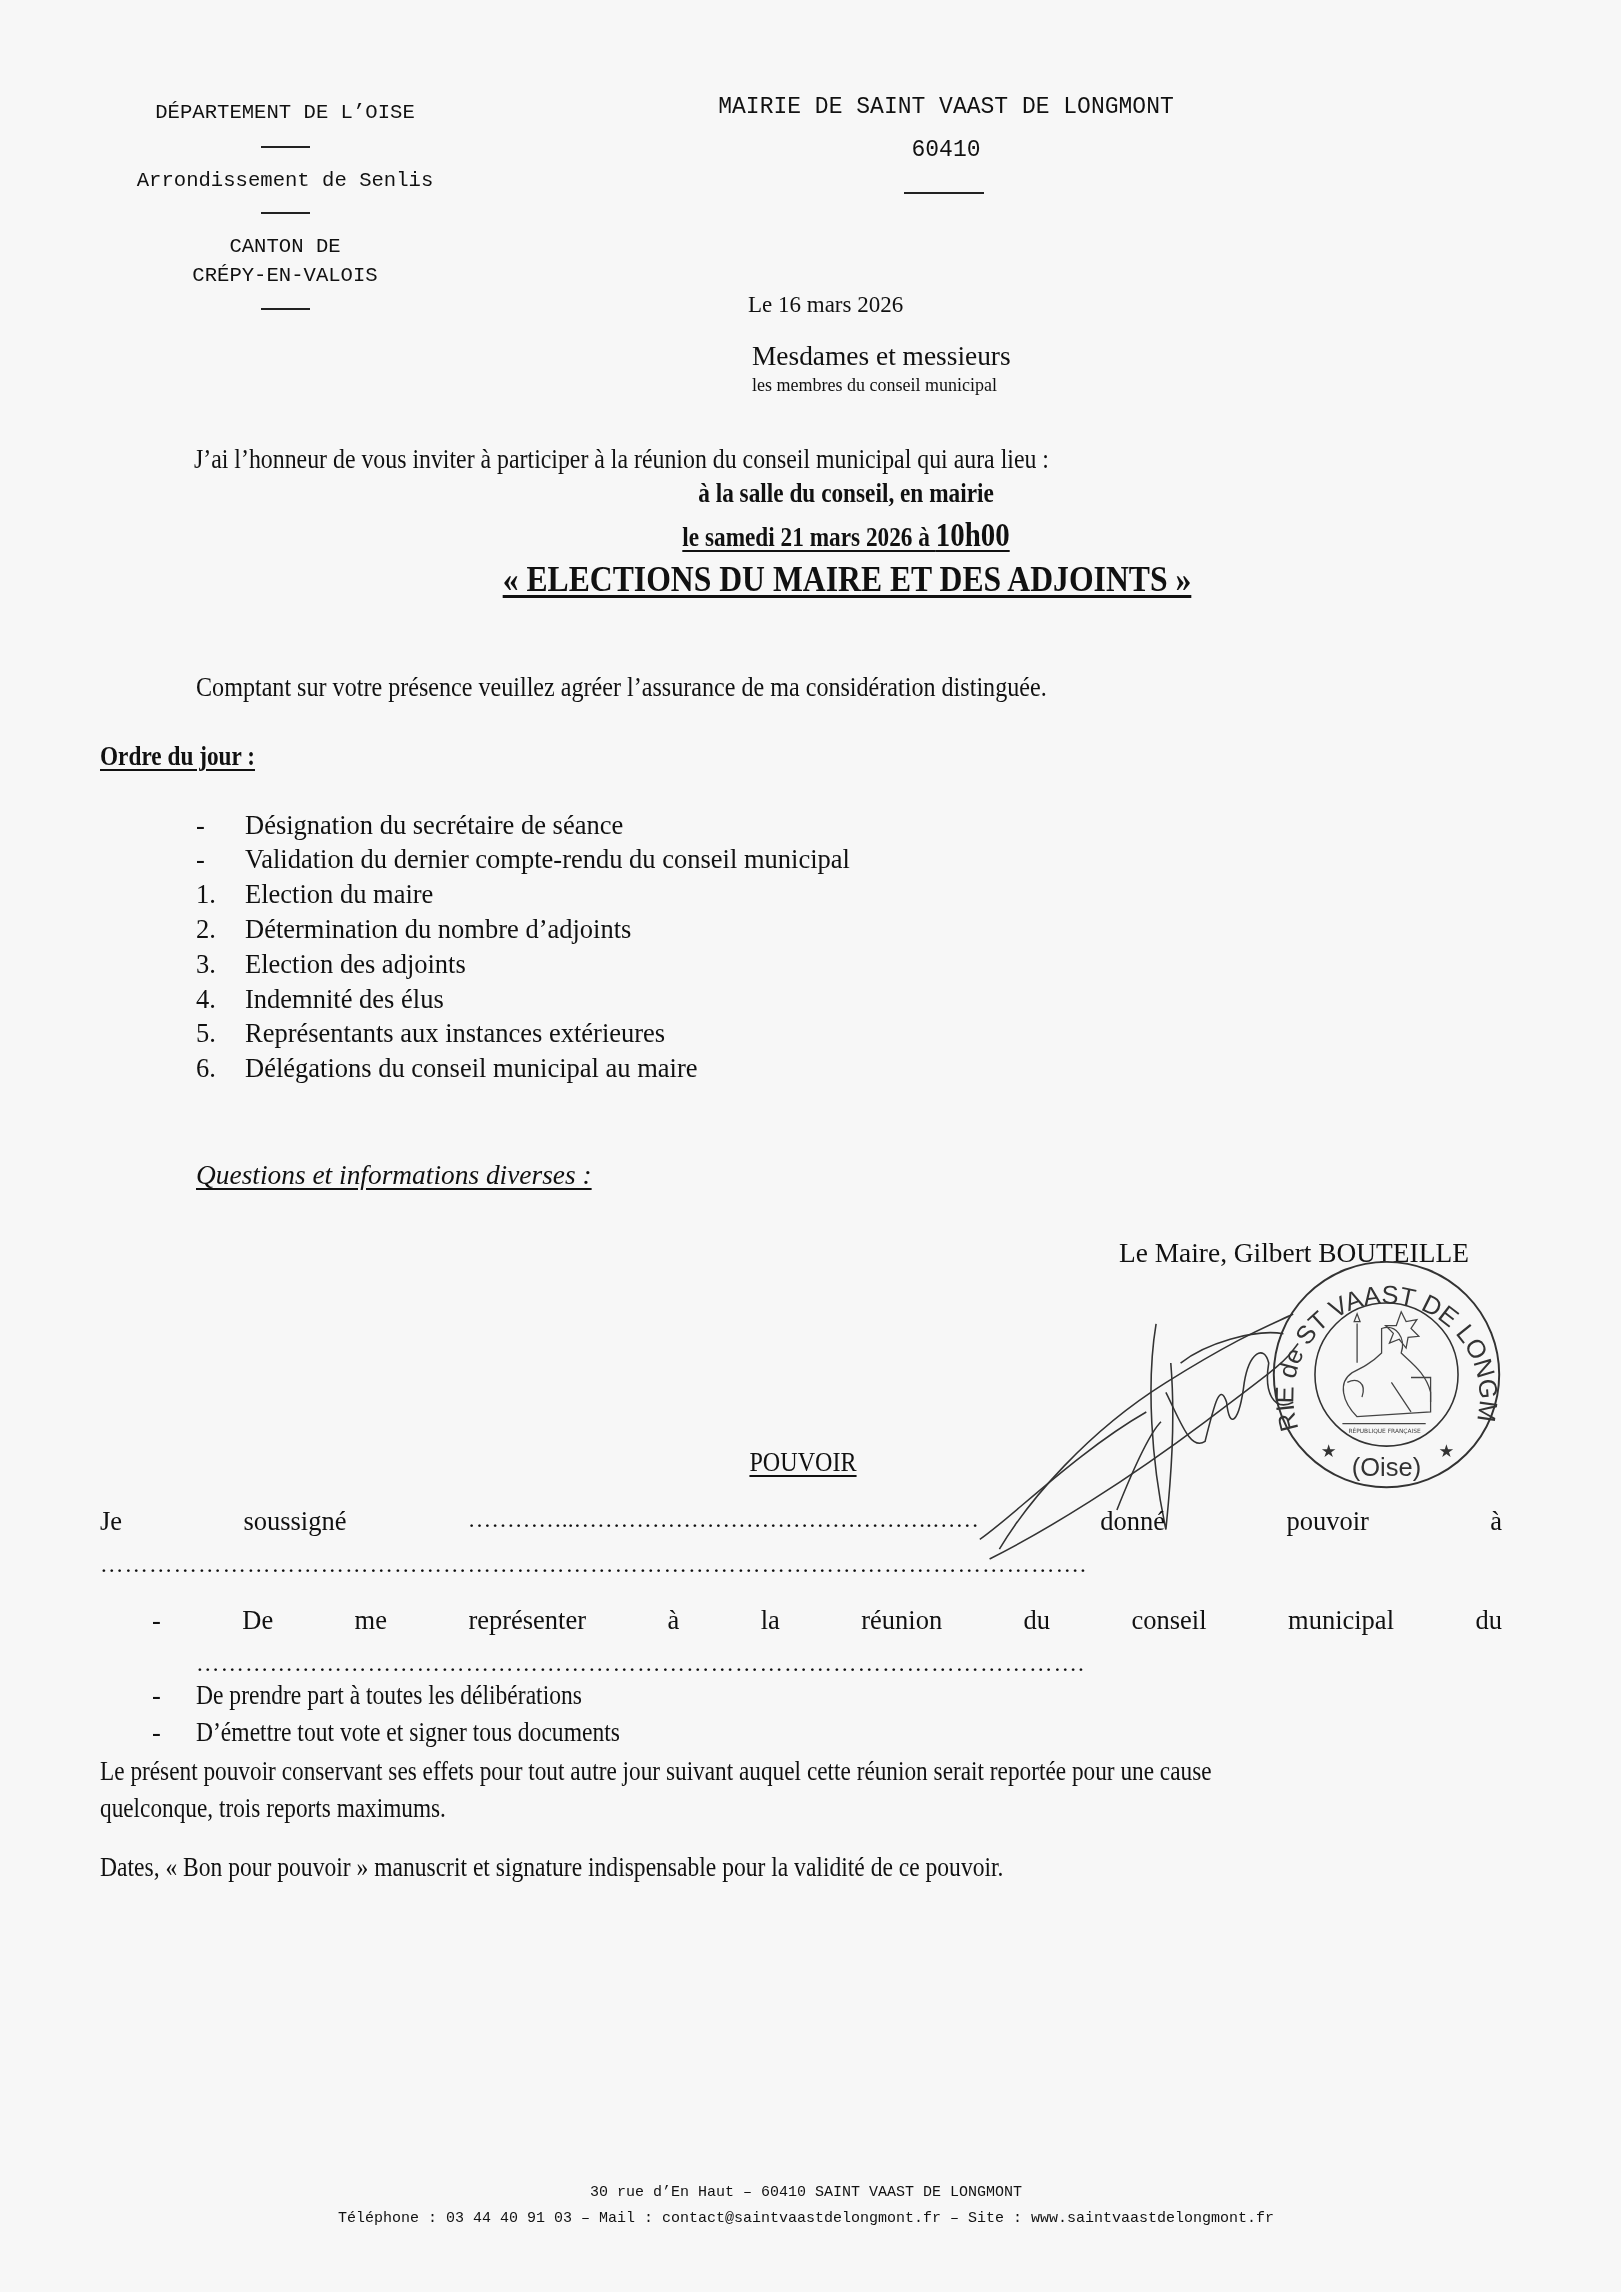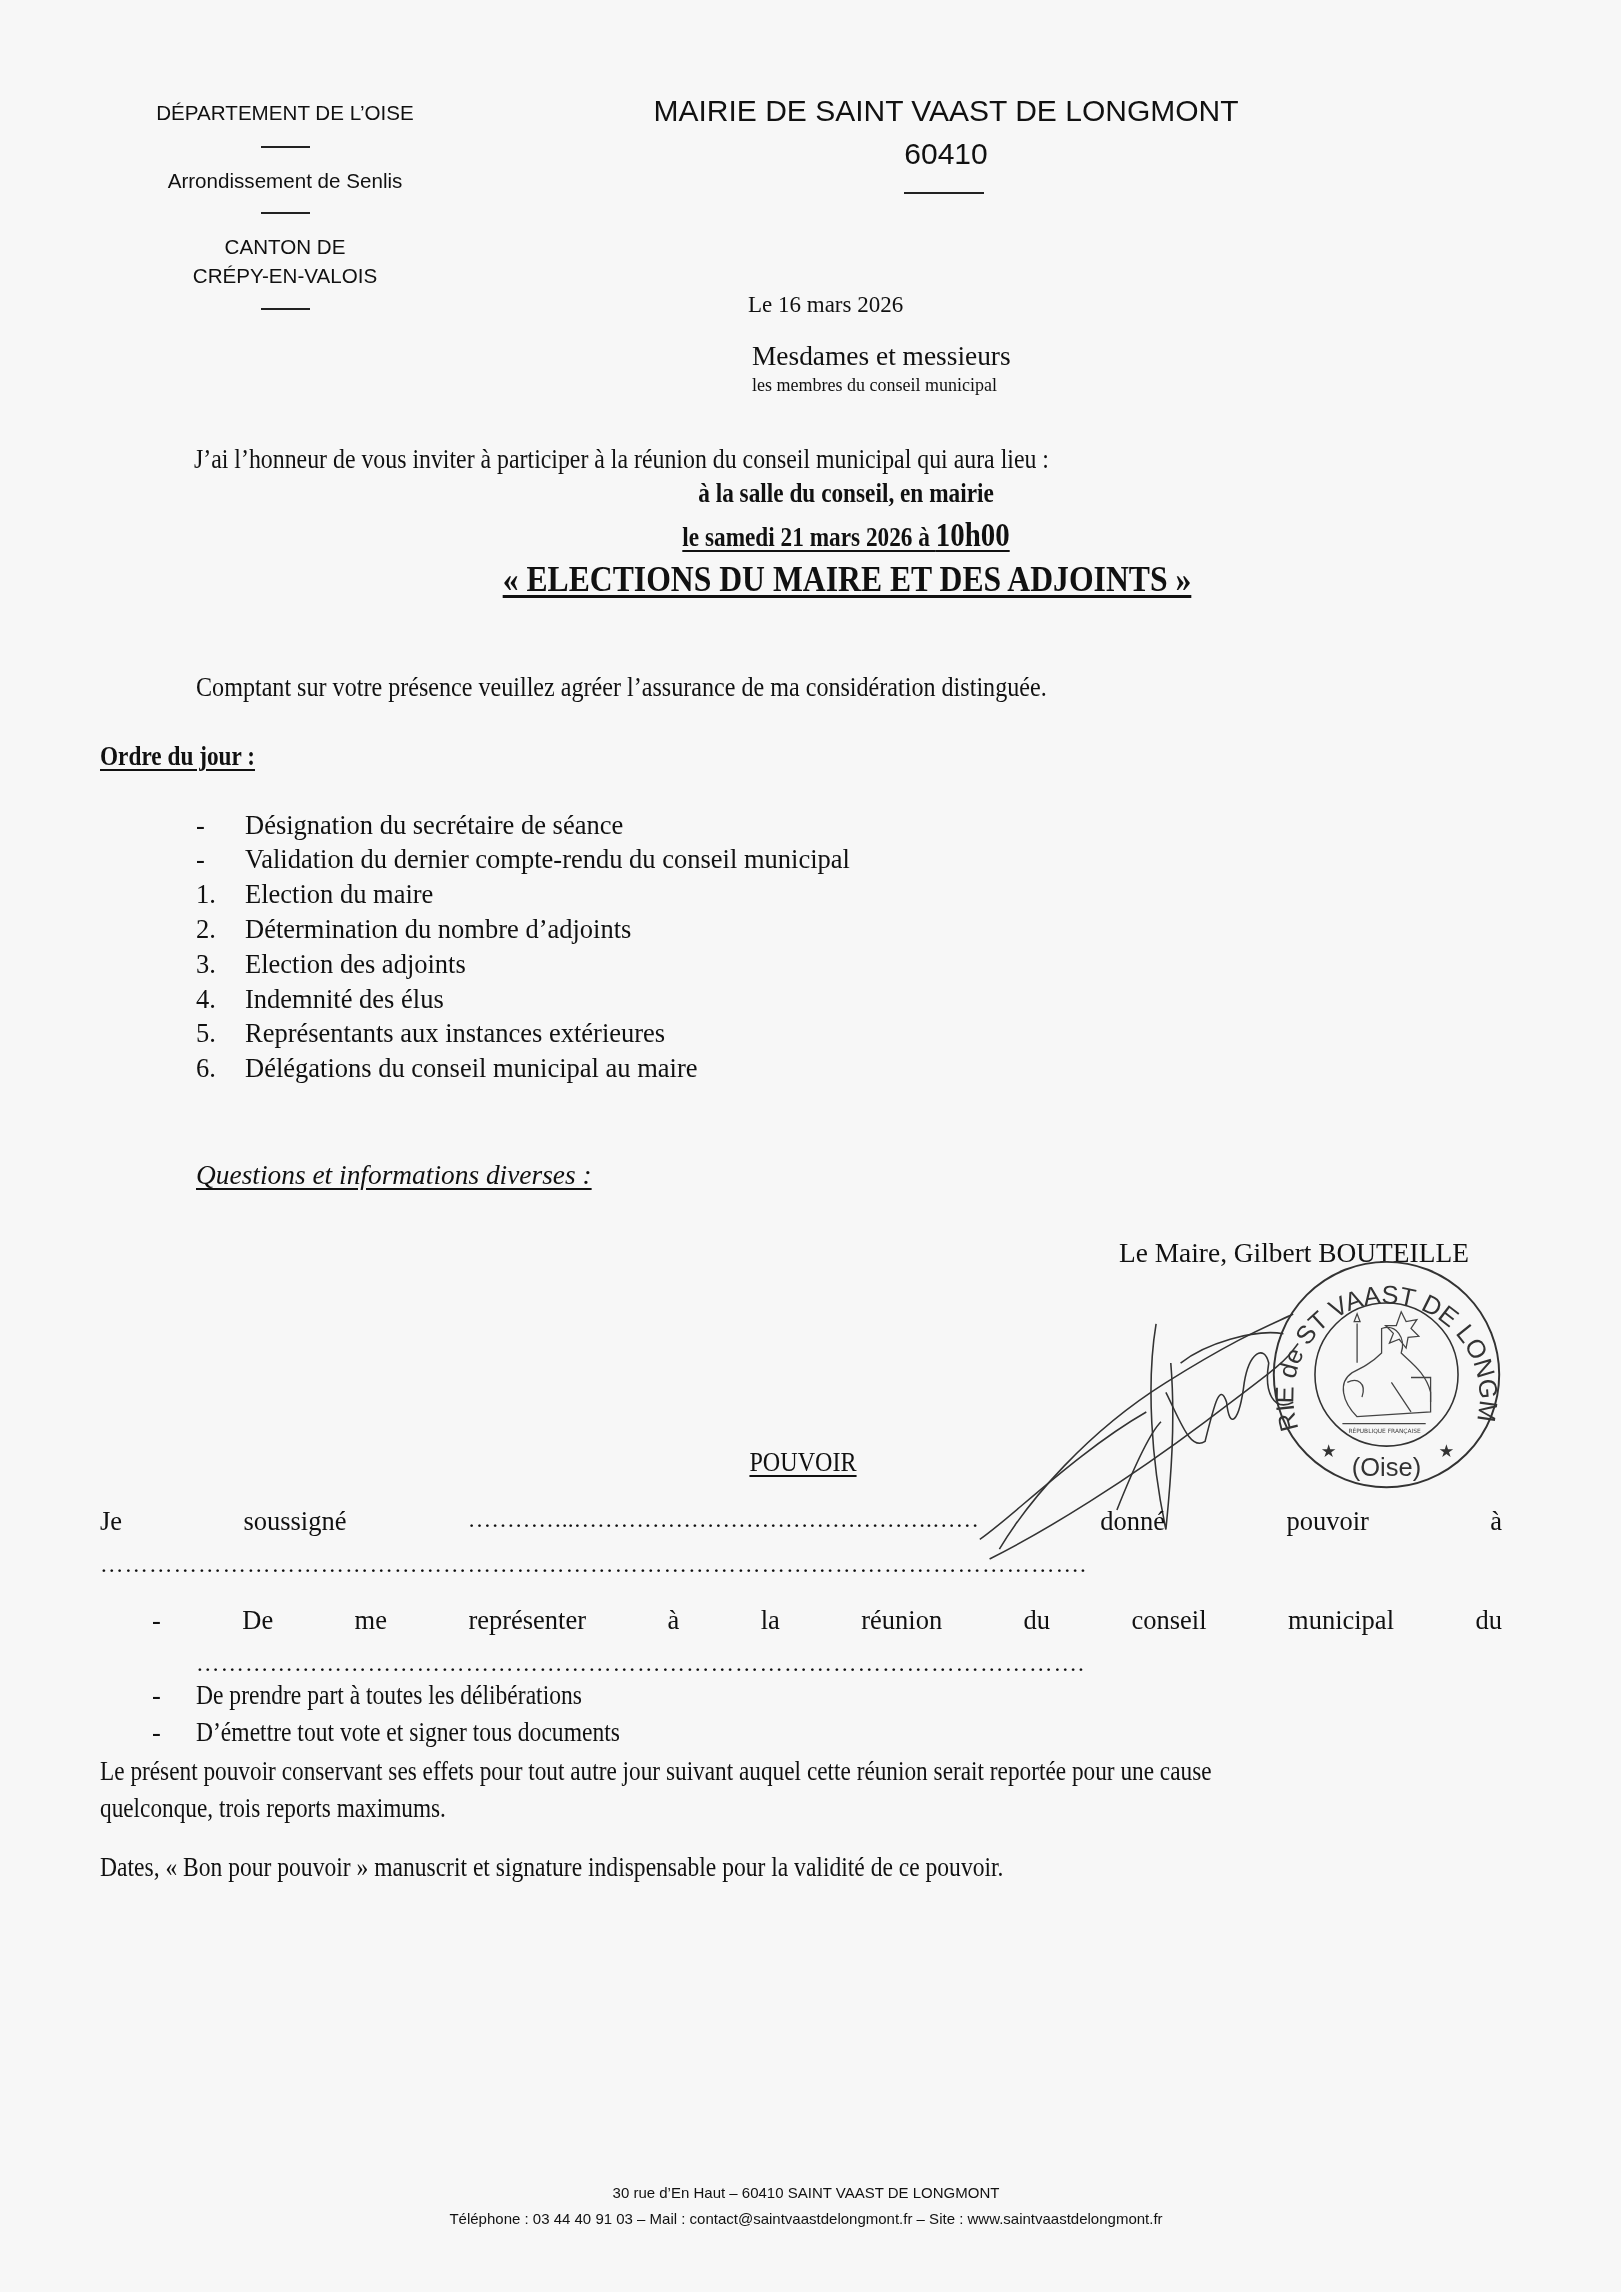--- a/index.html
+++ b/index.html
@@ -6,23 +6,23 @@
     body {
       width: 1621px; height: 2293px;
       background: #f7f7f7;
       position: relative;
       overflow: hidden;
       color: #111;
     }
     .abs { position: absolute; white-space: nowrap; }
     .sans { font-family: "Liberation Sans", "DejaVu Sans", sans-serif; }
     .serif { font-family: "Liberation Serif", "DejaVu Serif", serif; }
-    .center { transform: translateX(-50%); text-align: center; }
+    .center { transform: translateX(-50%); text-align: center; font-family: Liberation Mono, monospace; }
     .hdr-left { font-size: 20.6px; }
-    .hdr-right { font-size: 30px; }
+    .hdr-right { font-size: 23px; }
     .rule { position: absolute; height: 1.5px; background: #222; }
     .bold { font-weight: bold; }
     .ul { text-decoration: underline; text-decoration-thickness: 2px; text-underline-offset: 3.9px; }
     .italic { font-style: italic; }
     .list-row { position: absolute; left: 0; height: 34px; font-size: 26.5px; }
     .list-marker { position: absolute; left: 196px; width: 39px; }
     .list-text { position: absolute; left: 245px; white-space: nowrap; text-align: right; }
     .footer { font-size: 15px; }
     .justified-line { position: absolute; display: flex; justify-content: space-between; font-size: 26.5px; }
     .dots { letter-spacing: 1px; overflow: hidden; white-space: nowrap; font-size: 23.5px; }

